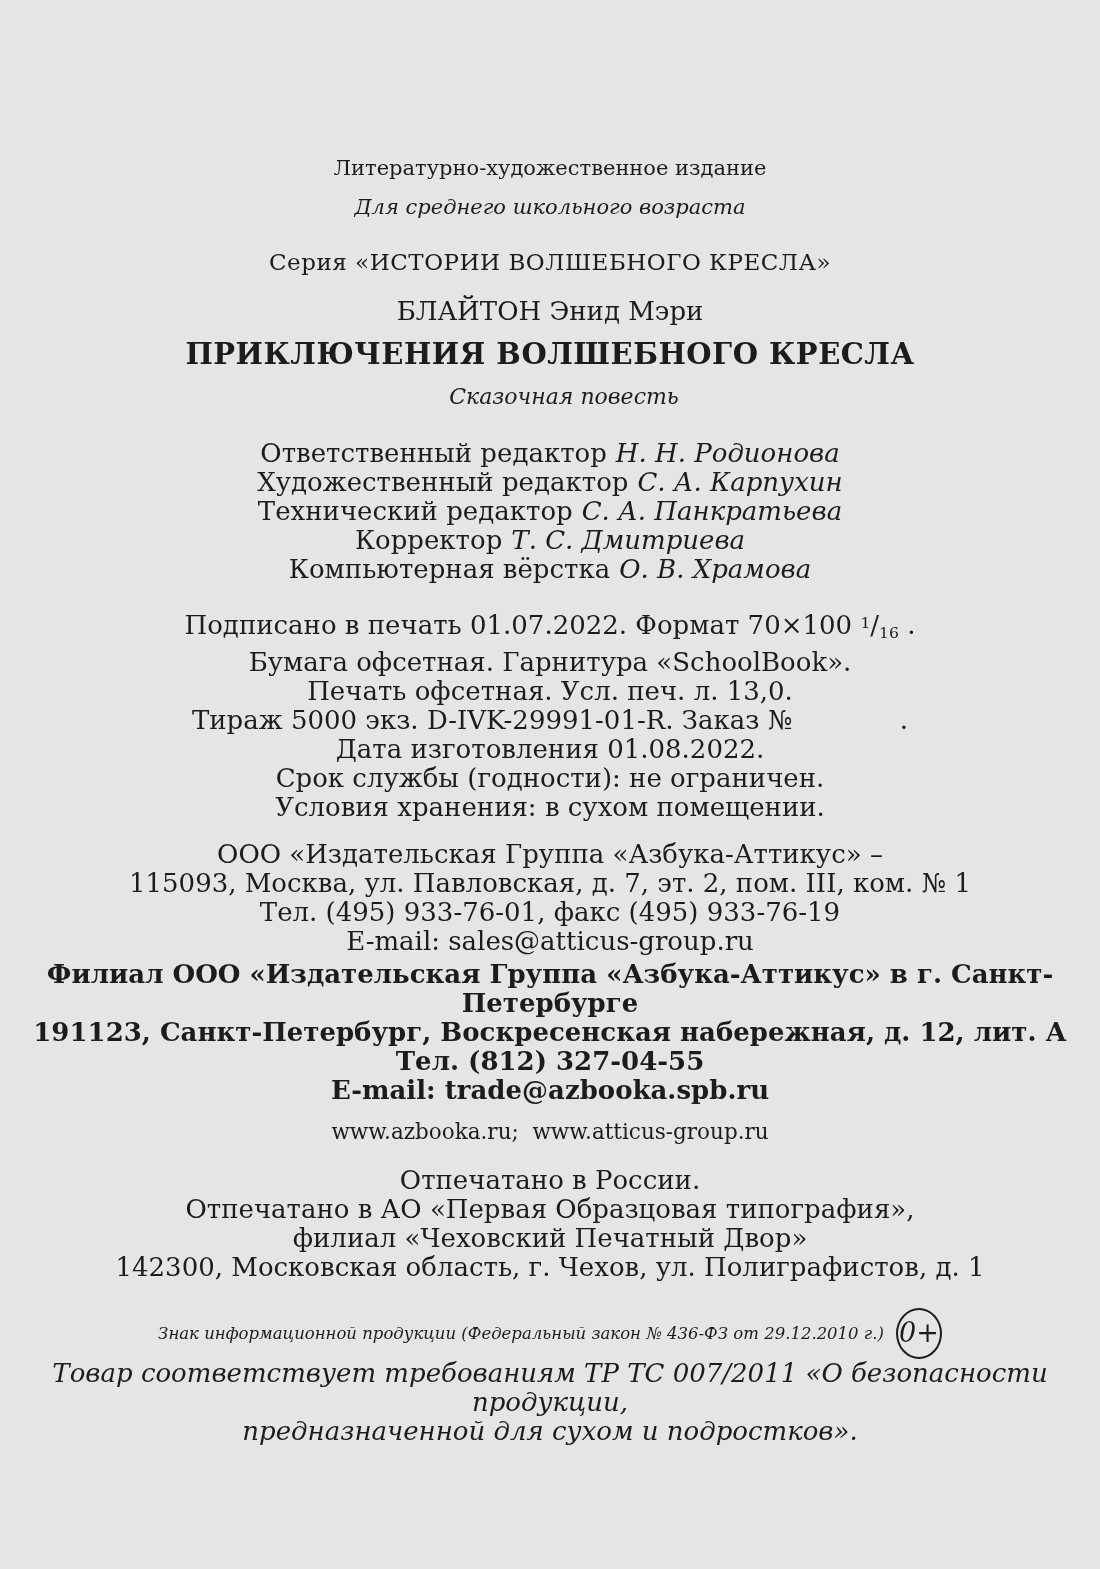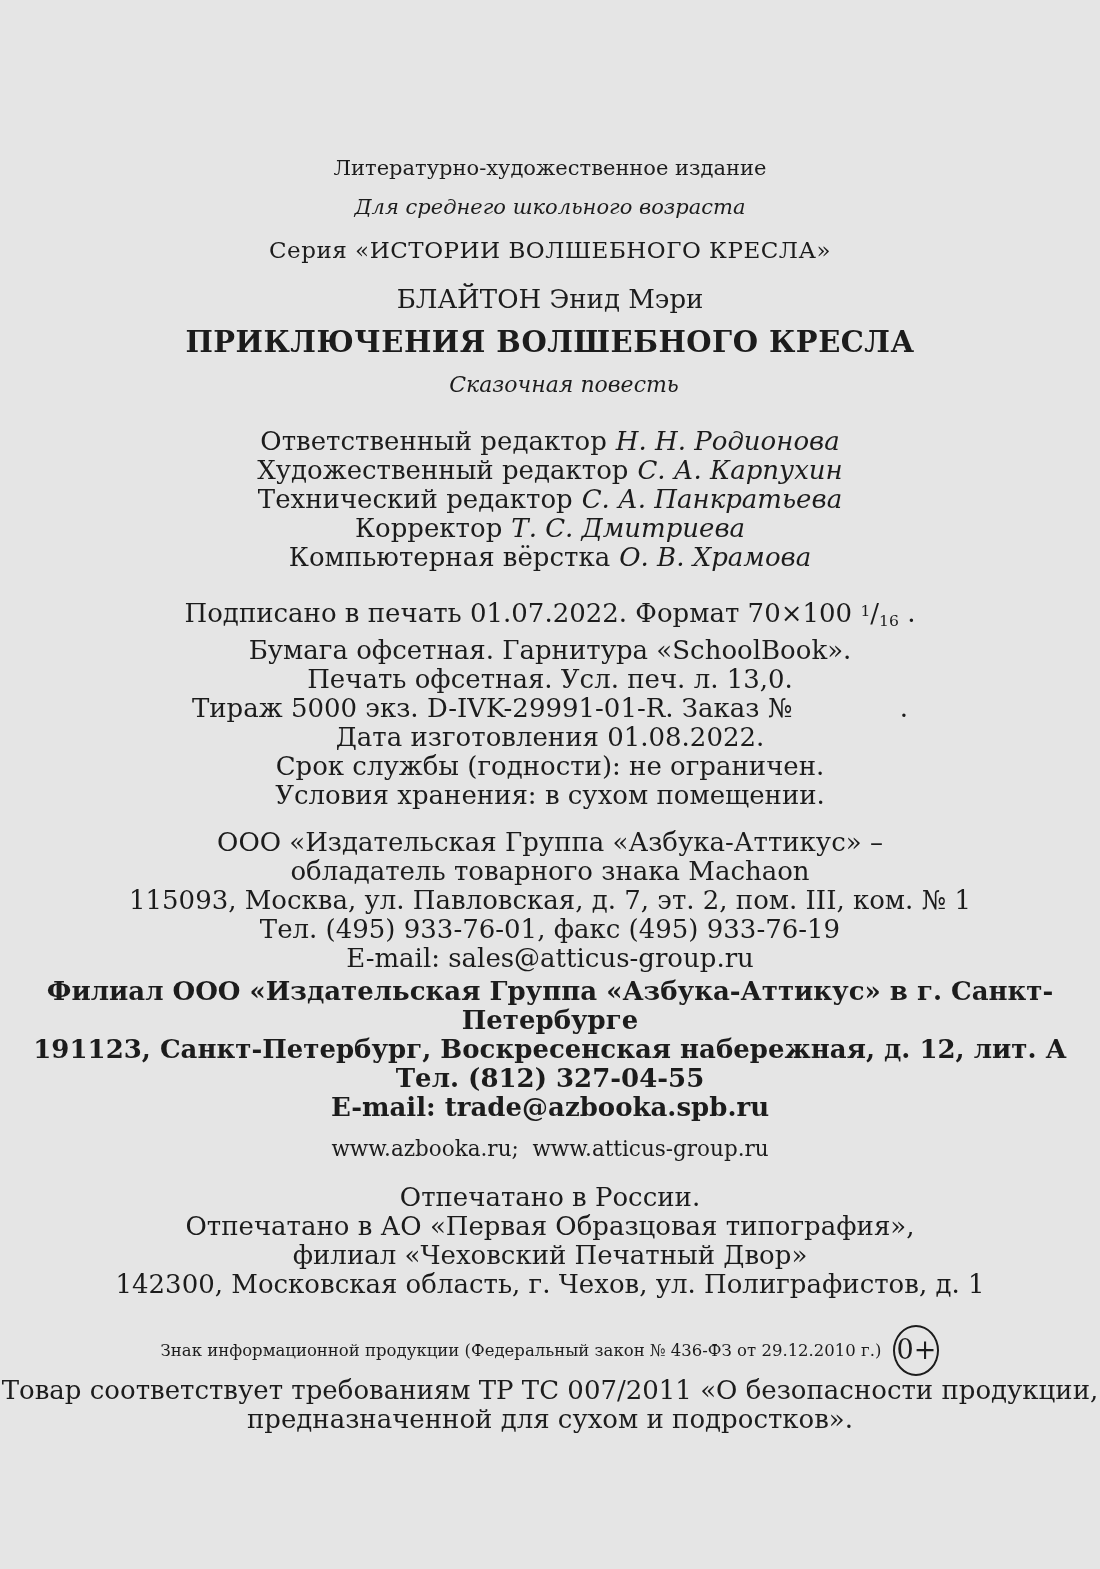--- a/index.html
+++ b/index.html
@@ -18,39 +18,39 @@
     text-align: center;
     box-sizing: border-box;
     padding-top: 155px;
     overflow: hidden;
   }
   .line { white-space: pre-wrap; }
   .italic { font-style: italic; }
 
   .t-edition  { font-size: 21px; line-height: 26px; }
   .t-age      { font-size: 21px; line-height: 26px; margin-top: 13px; }
-  .t-series   { font-size: 23px; line-height: 28px; margin-top: 16px; letter-spacing: 0.5px; }
+  .t-series   { font-size: 23px; line-height: 28px; margin-top: 28px; letter-spacing: 0.5px; }
   .t-author   { font-size: 26px; line-height: 30px; margin-top: 20px; }
   .t-title    { font-size: 29px; line-height: 34px; margin-top: 11px; font-weight: bold; letter-spacing: 0.5px; }
   .t-subtitle { font-size: 22px; line-height: 28px; margin-top: 12px; padding-left: 28px; }
 
   .block .line { font-size: 26px; line-height: 29px; }
 
   .staff-block     { margin-top: 28px; }
   .staff-role      { margin-right: 9px; }
   .print-block     { margin-top: 25px; }
   .publisher-block { margin-top: 18px; }
   .branch-block    { margin-top: 4px; font-weight: bold; }
   .www-line        { margin-top: 12px; font-size: 21.5px; line-height: 29px; }
   .printing-block  { margin-top: 20px; }
 
   .sup { vertical-align: 6px;  font-size: 0.6em; }
   .sub { vertical-align: -4px; font-size: 0.6em; }
 
-  .compliance-block { margin-top: 26px; }
+  .compliance-block { margin-top: 26px; font-style: italic; }
   .compliance-row {
     display: flex;
     align-items: center;
     justify-content: center;
     gap: 12px;
   }
   .fine { font-size: 16.5px; line-height: 28px; }
   .age-badge {
     flex: 0 0 auto;
     display: flex;
@@ -90,21 +90,20 @@
     <div class="line">Бумага офсетная. Гарнитура «SchoolBook».</div>
     <div class="line">Печать офсетная. Усл. печ. л. 13,0.</div>
     <div class="line">Тираж 5000 экз. D-IVK-29991-01-R. Заказ №&nbsp;&nbsp;&nbsp;&nbsp;&nbsp;&nbsp;&nbsp;&nbsp;&nbsp;&nbsp;&nbsp;&nbsp; .</div>
     <div class="line">Дата изготовления 01.08.2022.</div>
     <div class="line">Срок службы (годности): не ограничен.</div>
     <div class="line">Условия хранения: в сухом помещении.</div>
   </div>
 
   <div class="block publisher-block">
     <div class="line">ООО «Издательская Группа «Азбука-Аттикус» –</div>
-    <div class="line">обладатель товарного знака Machaon</div>
     <div class="line">115093, Москва, ул. Павловская, д. 7, эт. 2, пом. III, ком. № 1</div>
     <div class="line">Тел. (495) 933-76-01, факс (495) 933-76-19</div>
     <div class="line">E-mail: sales@atticus-group.ru</div>
   </div>
 
   <div class="block branch-block">
     <div class="line">Филиал ООО «Издательская Группа «Азбука-Аттикус» в г. Санкт-Петербурге</div>
     <div class="line">191123, Санкт-Петербург, Воскресенская набережная, д. 12, лит. А</div>
     <div class="line">Тел. (812) 327-04-55</div>
     <div class="line">E-mail: trade@azbooka.spb.ru</div>

